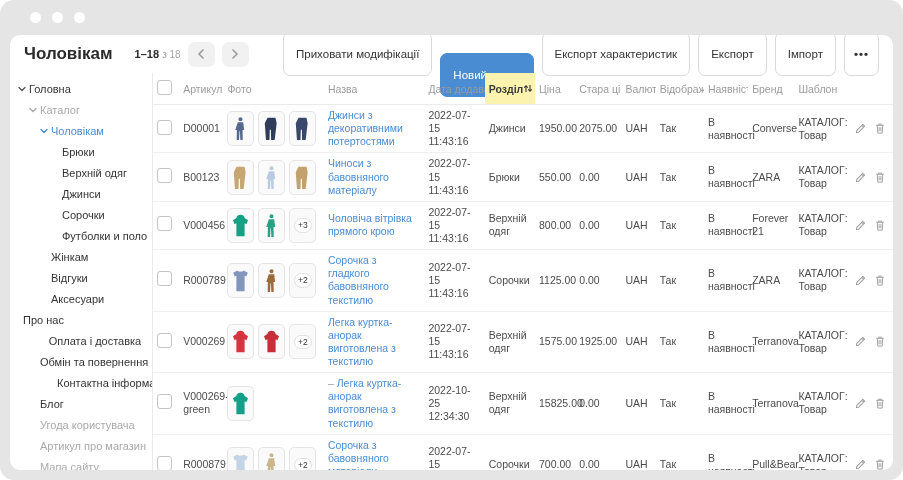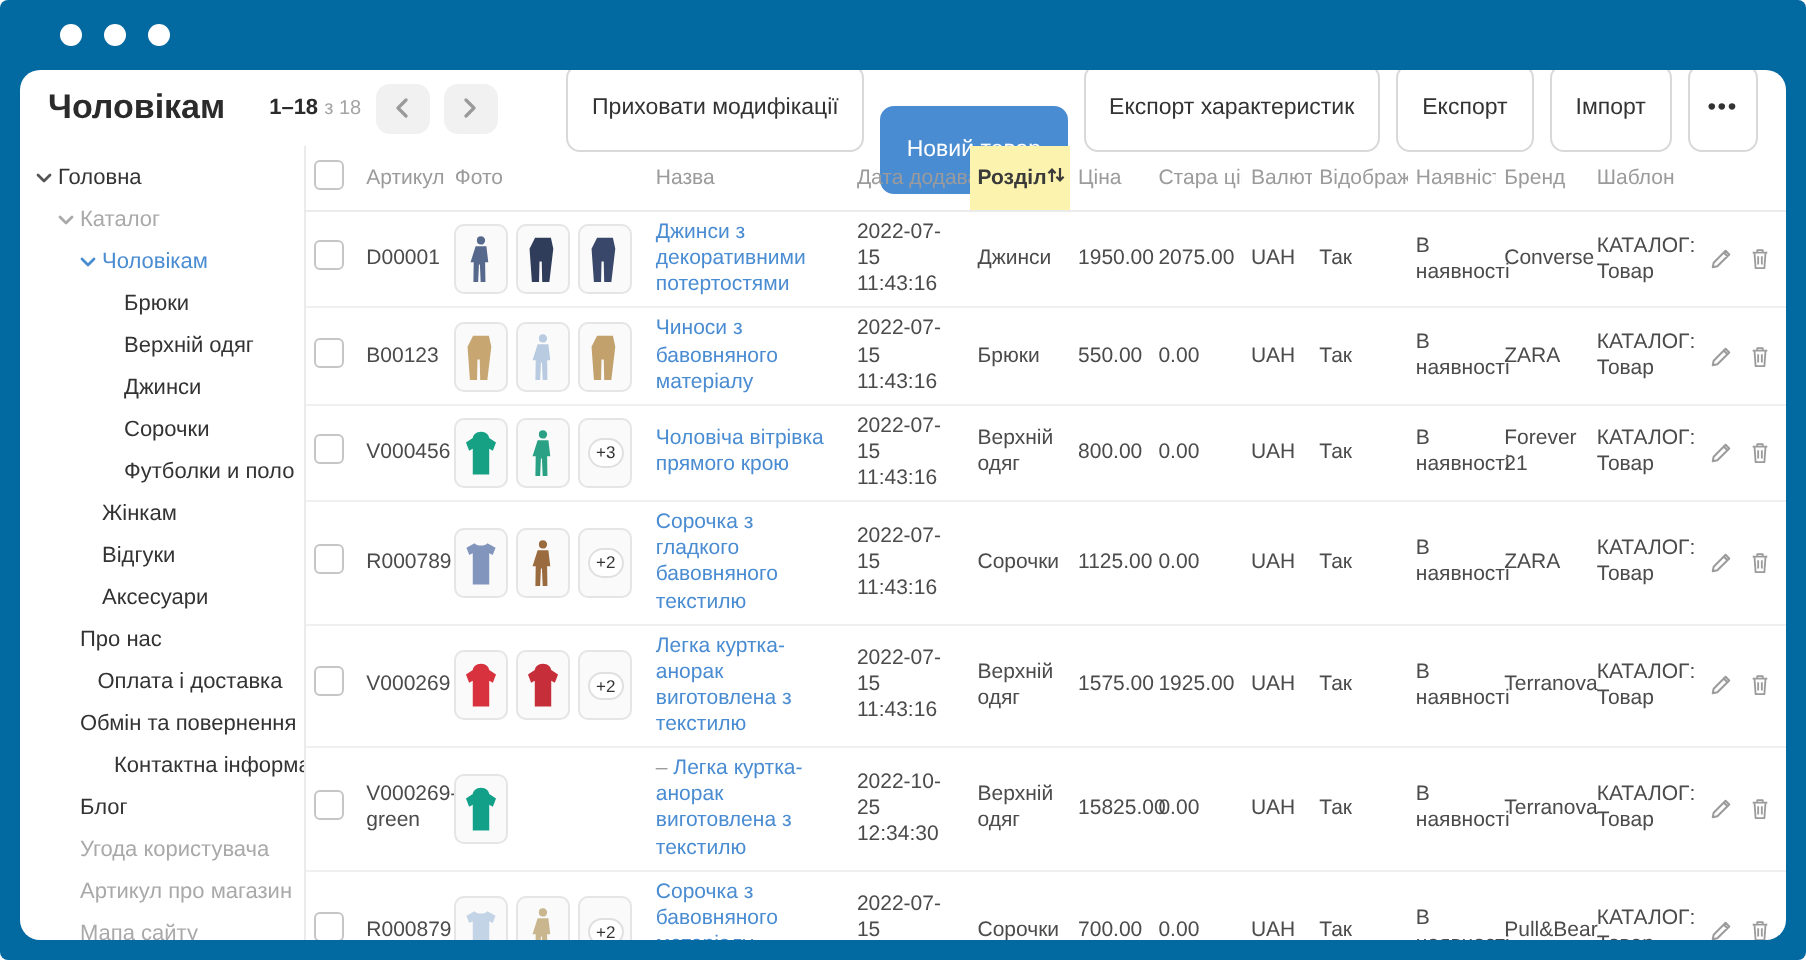--- a/index.html
+++ b/index.html
@@ -1,17 +1,17 @@
 <!DOCTYPE html>
 <html><head>
 <meta charset="utf-8">
 <style>
   html,body{margin:0;padding:0;background:#fff;width:903px;height:480px;
     font-family:"Liberation Sans",sans-serif;-webkit-font-smoothing:antialiased;}
-  .window{position:absolute;inset:0;background:#0369a1;border-radius:4px;overflow:hidden;}
+  .window{position:absolute;inset:0;background:#e5e5e5;border-radius:14px;overflow:hidden;}
   .titlebar{height:35px;display:flex;align-items:center;gap:11px;padding-left:30px;}
   .dot{width:11px;height:11px;border-radius:50%;background:#fff;}
   .content{position:absolute;left:10px;right:10px;top:35px;bottom:10px;background:#fff;
     border-radius:10px;overflow:hidden;display:flex;flex-direction:column;}
   
   .page-header{height:38px;display:flex;align-items:center;padding:0 14px;flex-shrink:0;}
   .page-title{font-size:17px;font-weight:bold;color:#2b2b2b;margin:0;}
   .pagination{display:flex;align-items:center;gap:7px;margin-left:22px;}
   .range{font-size:11px;color:#2b2b2b;font-weight:bold;white-space:nowrap;}
   .range .of{color:#a5a5a5;font-weight:normal;font-size:10px;}
@@ -135,21 +135,21 @@
             <span>Жінкам</span>
           </div>
           <div class="side-item " style="padding-left: 28px;">
             <span class="spacer"></span>
             <span>Відгуки</span>
           </div>
           <div class="side-item " style="padding-left: 28px;">
             <span class="spacer"></span>
             <span>Аксесуари</span>
           </div>
-          <div class="side-item " style="padding-left: 17px;">
+          <div class="side-item " style="">
             <span class="spacer"></span>
             <span>Про нас</span>
           </div>
           <div class="side-item " style="padding-left: 15px; justify-content: center;">
             <span class="spacer"></span>
             <span>Оплата і доставка</span>
           </div>
           <div class="side-item " style="padding-left: 17px;">
             <span class="spacer"></span>
             <span>Обмін та повернення</span>

